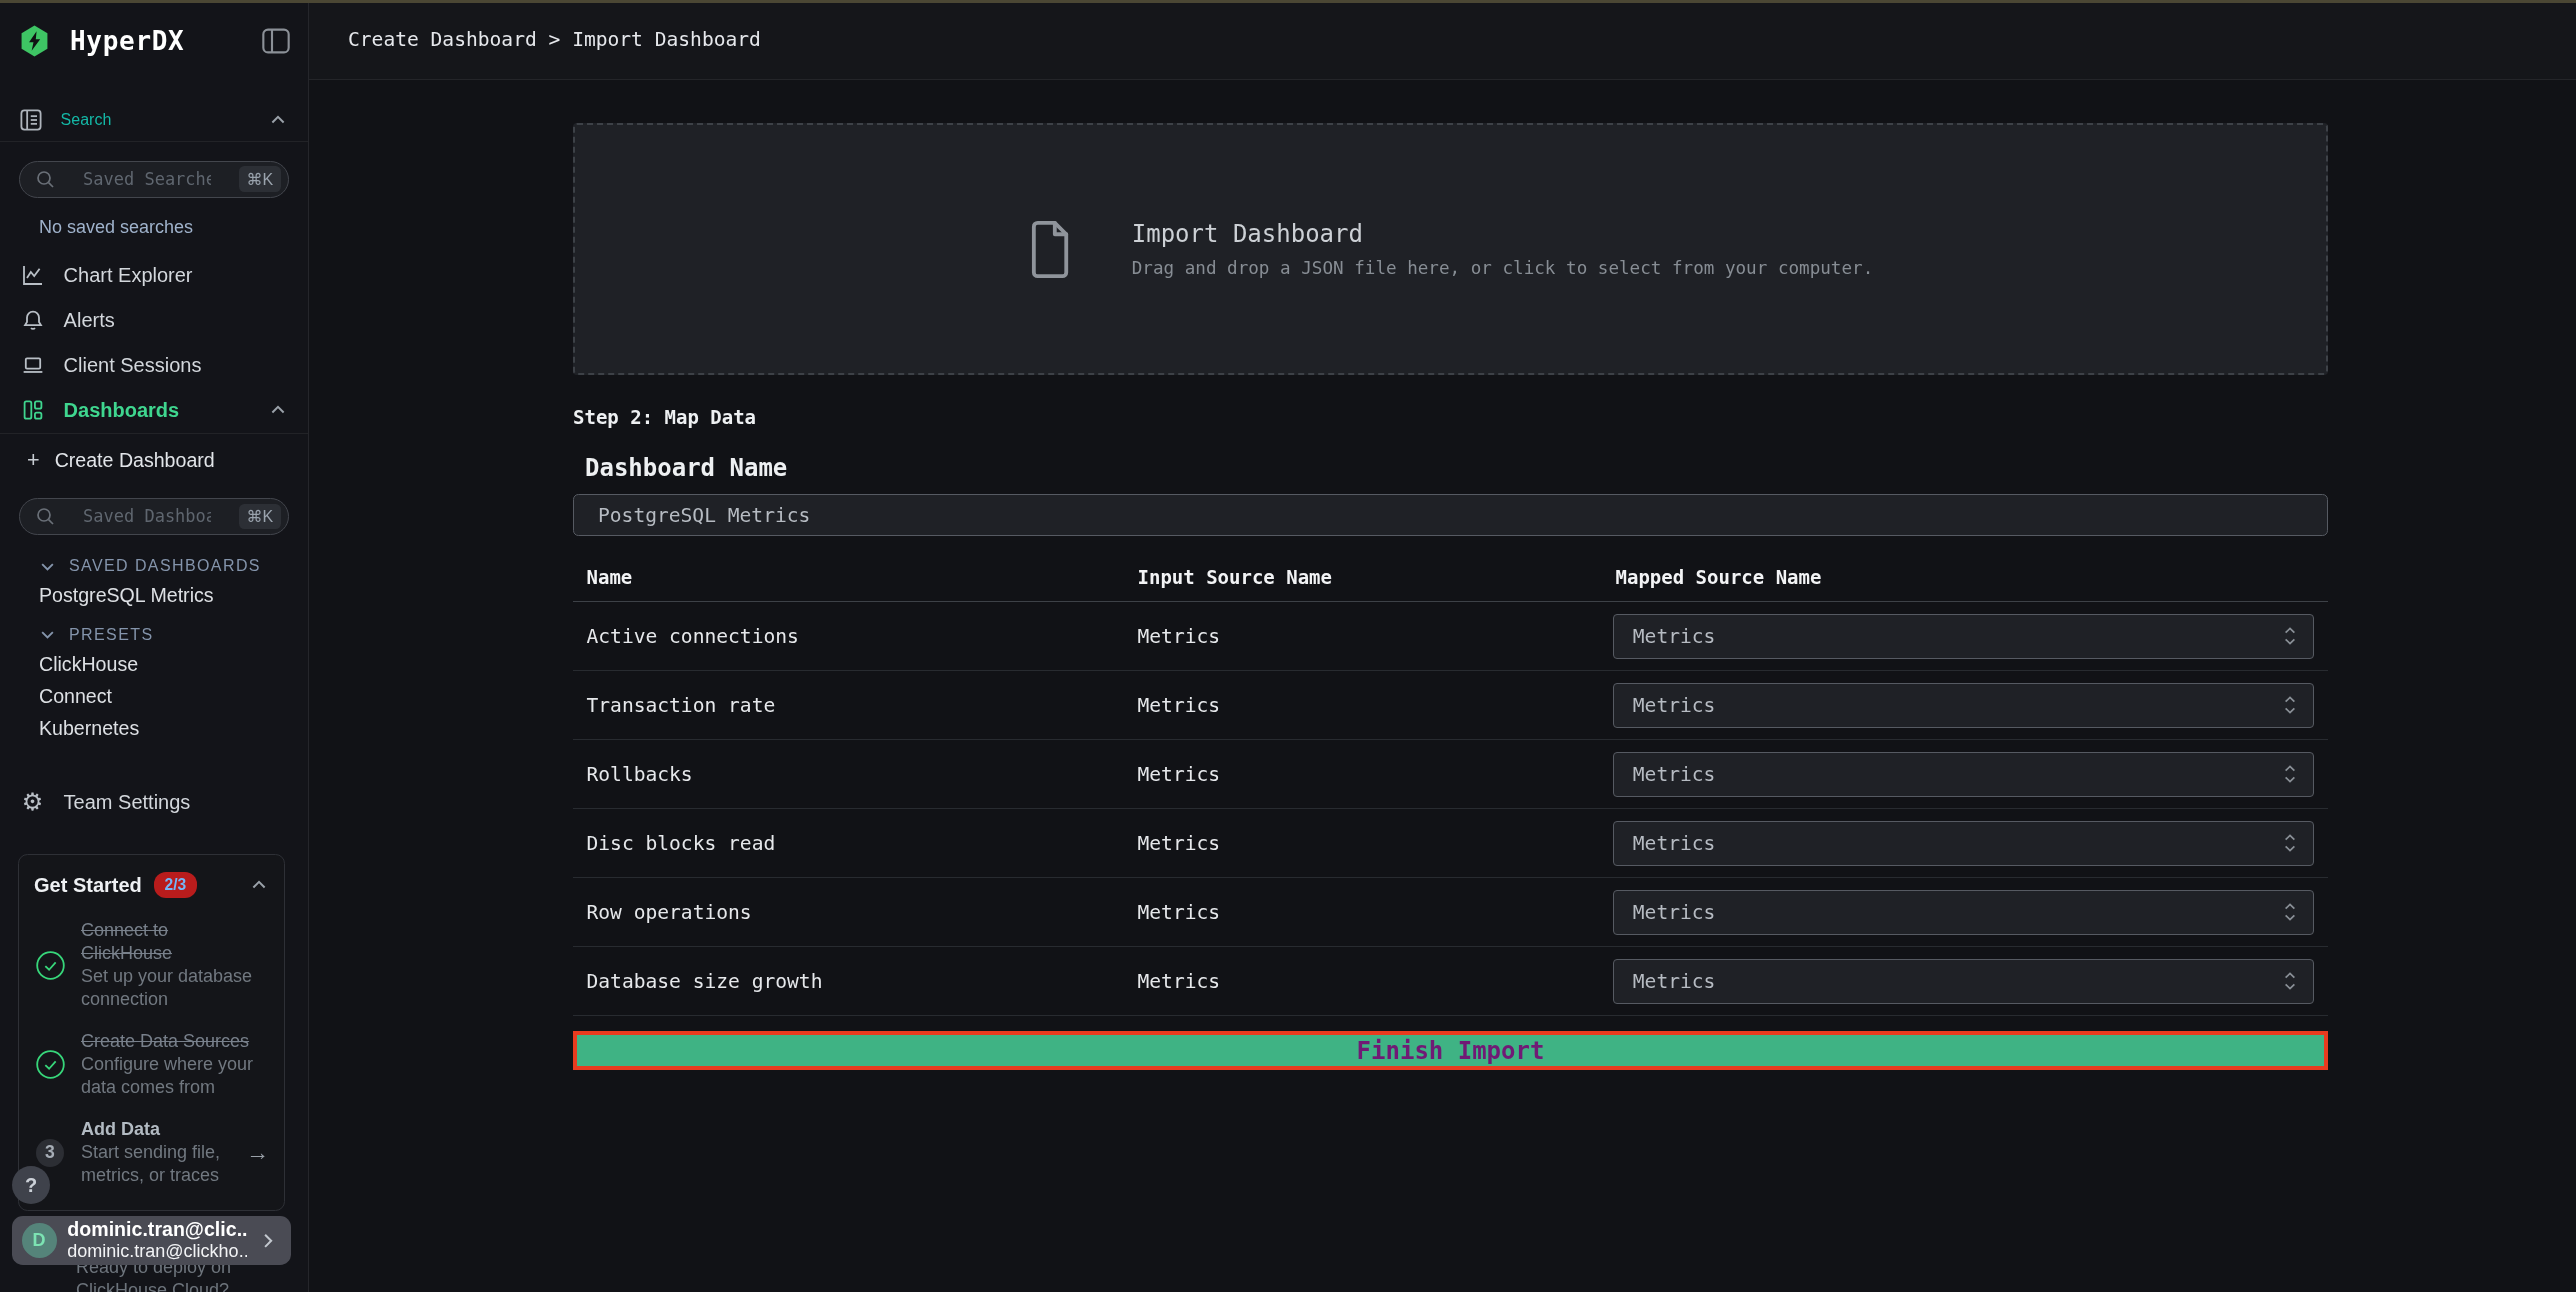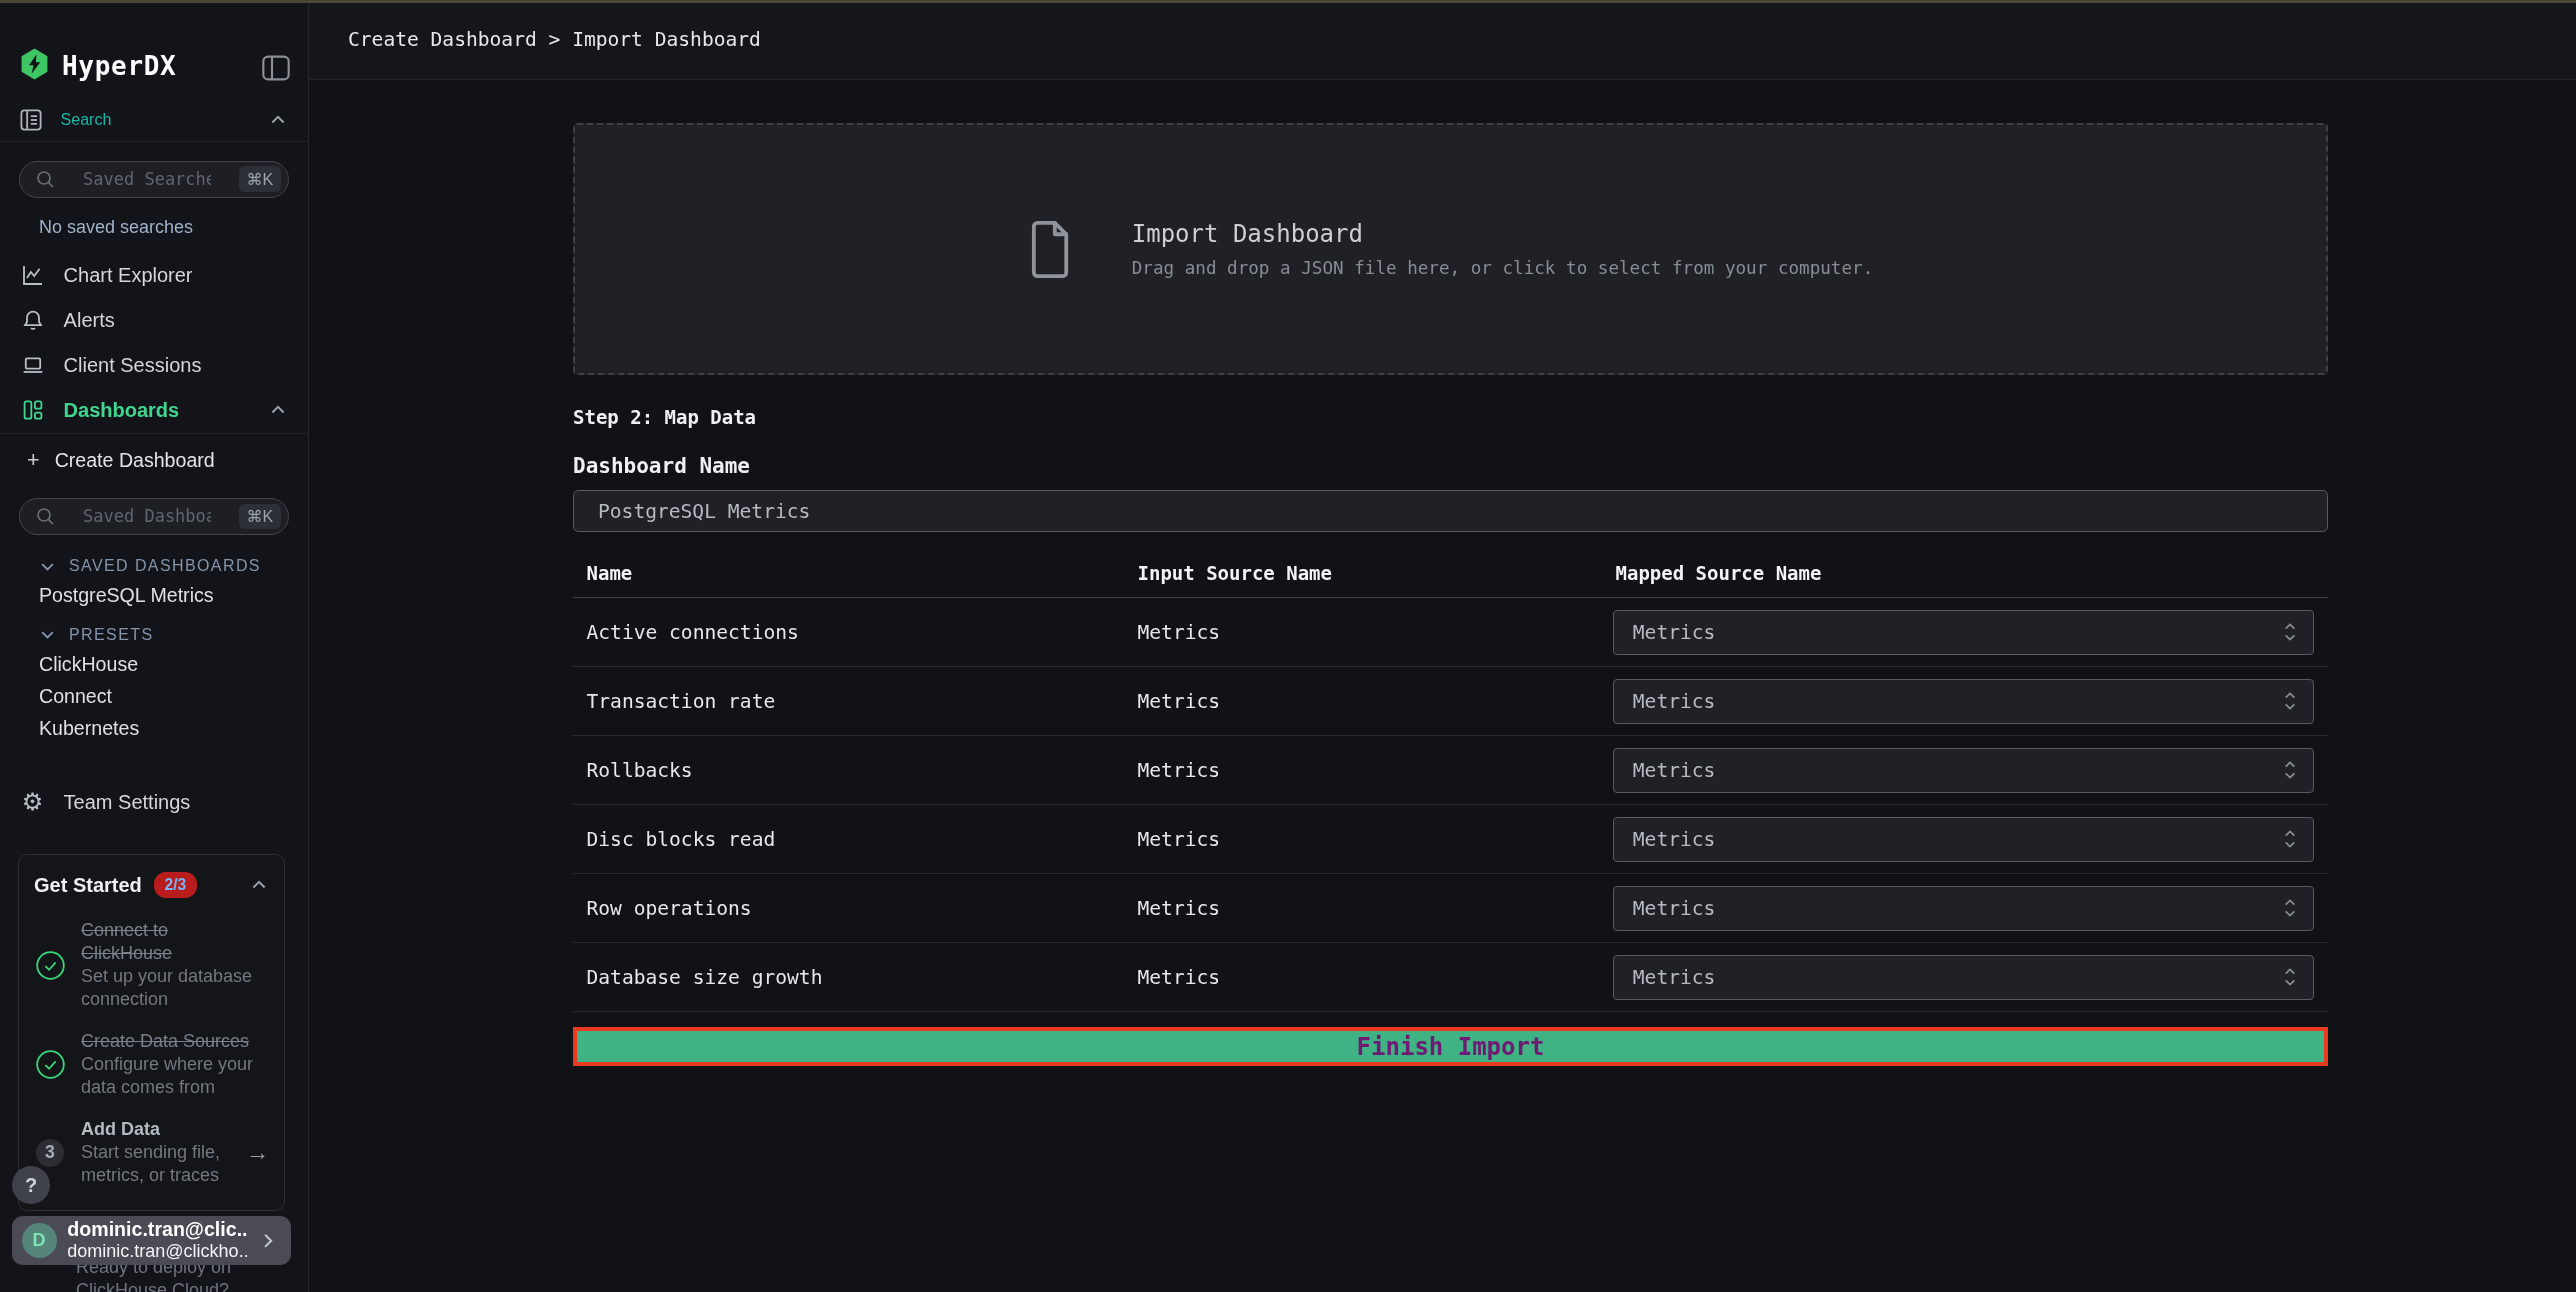--- a/index.html
+++ b/index.html
@@ -8,21 +8,21 @@
     background:#111216;
     font-family:"Liberation Sans","DejaVu Sans",sans-serif;
     color:#d5d9de;
     display:flex;
     position:relative;
   }
   .top-strip { position:fixed; top:0; left:0; width:2576px; height:2.7px; background:#4b4734; z-index:99; }
 
   
   .sidebar { width:309px; height:1292px; background:#131419; border-right:1.4px solid #25262b; position:relative; flex:0 0 309px; }
-  .logo-row { height:81px; display:flex; align-items:flex-end; padding:0 17.6px 0 19px; gap:12px; }
+  .logo-row { height:81px; display:flex; align-items:center; padding:0 17.6px 0 19px; gap:20px; }
   .logo-text { font-family:"DejaVu Sans Mono","Liberation Mono",monospace; font-weight:bold; font-size:26px; color:#ffffff; letter-spacing:0.7px; }
   .collapse-btn { margin-left:auto; background:none; border:none; cursor:pointer; display:flex; }
 
   .search-header { margin-top:17.6px; height:43px; display:flex; align-items:center; gap:17.6px; padding:0 20px 0 19px; border-bottom:1.4px solid #222327; }
   .search-header .label { font-size:16px; color:#14b8a6; }
   .search-header .chev { margin-left:auto; display:flex; }
 
   .pill { margin:19px 19px 0 19px; height:37px; border:1.4px solid #43464d; background:#1d1f24; border-radius:19px; display:flex; align-items:center; padding:0 6.8px 0 15px; gap:28px; }
   .pill .ph { font-family:"DejaVu Sans Mono","Liberation Mono",monospace; font-size:17px; color:#5f666f; flex:1 1 auto; white-space:nowrap; overflow:hidden; }
   .kbd { background:#2c2f35; color:#9aa3ad; border-radius:5.4px; font-size:16px; padding:3.4px 8px; white-space:nowrap; }
@@ -80,21 +80,21 @@
   .topbar { height:80px; background:#15161a; border-bottom:1.4px solid #242529; display:flex; align-items:center; padding-left:39px; }
   .breadcrumb { font-family:"DejaVu Sans Mono","Liberation Mono",monospace; font-size:19.6px; color:#e6e8ec; }
 
   .content { padding:43px 248px 0 264px; }
   .dropzone { height:252px; background:#1f2126; border:2px dashed #3d4147; border-radius:4px; display:flex; align-items:center; justify-content:center; gap:58px; cursor:pointer; }
   .dz-text { max-width:1218px; }
   .dz-title { font-family:"DejaVu Sans Mono","Liberation Mono",monospace; font-size:24px; color:#ccd0d5; margin-bottom:10px; }
   .dz-sub { font-family:"DejaVu Sans Mono","Liberation Mono",monospace; font-size:17.6px; color:#878d94; white-space:nowrap; }
 
   .step-label { margin-top:31px; font-family:"DejaVu Sans Mono","Liberation Mono",monospace; font-weight:bold; font-size:19px; color:#eef0f2; }
-  .name-label { margin-top:26px; font-family:"DejaVu Sans Mono","Liberation Mono",monospace; font-weight:bold; font-size:21px; color:#eef0f2; }
+  .name-label { margin-top:26px; font-family:"DejaVu Sans Mono","Liberation Mono",monospace; font-weight:bold; font-size:24px; color:#eef0f2;margin-left:12px; }
   .name-input { margin-top:12px; height:42px; background:#1f2126; border:1.4px solid #565a62; border-radius:5.4px; display:flex; align-items:center; padding:0 24px; font-family:"DejaVu Sans Mono","Liberation Mono",monospace; font-size:19.6px; color:#b6bbc2; cursor:text; }
 
   .table { margin-top:17px; }
   .thead, .trow { display:grid; grid-template-columns:551px 478px 1fr; align-items:center; }
   .thead { height:49px; border-bottom:1.4px solid #3d4147; }
   .th { padding-left:13.5px; font-family:"DejaVu Sans Mono","Liberation Mono",monospace; font-weight:bold; font-size:19px; color:#f2f3f5; white-space:nowrap; }
   .trow { height:69px; border-bottom:1.4px solid #282b30; }
   .td { padding-left:13.5px; font-family:"DejaVu Sans Mono","Liberation Mono",monospace; font-size:19.6px; color:#e6e8eb; white-space:nowrap; }
   .select { margin-left:10.8px; width:701px; height:45px; background:#1f2126; border:1.4px solid #565a62; border-radius:4px; display:flex; align-items:center; padding:0 15px 0 19px; cursor:pointer; }
   .select .val { font-family:"DejaVu Sans Mono","Liberation Mono",monospace; font-size:19.6px; color:#b6bbc2; }

